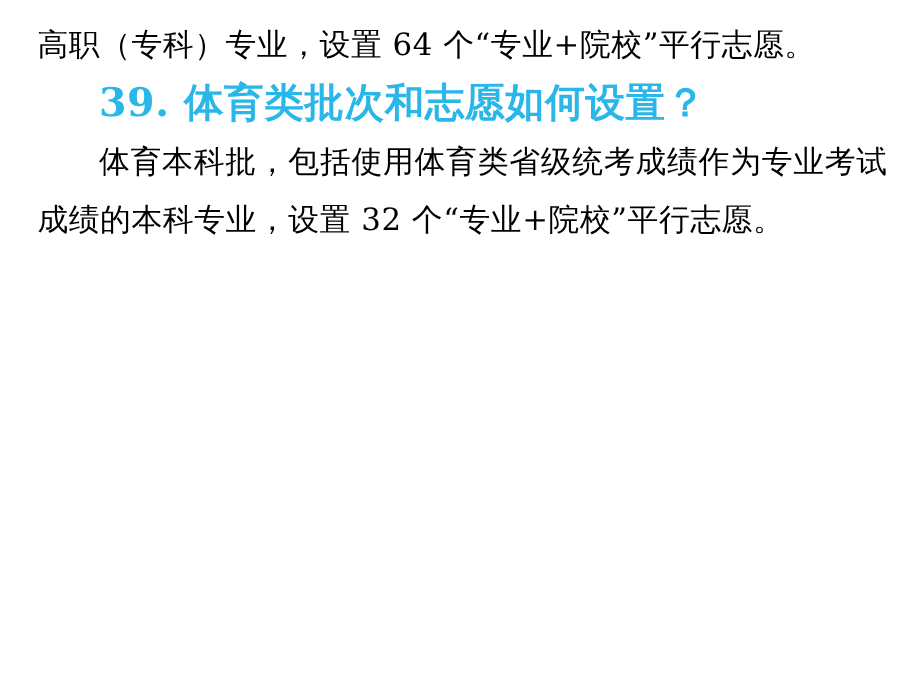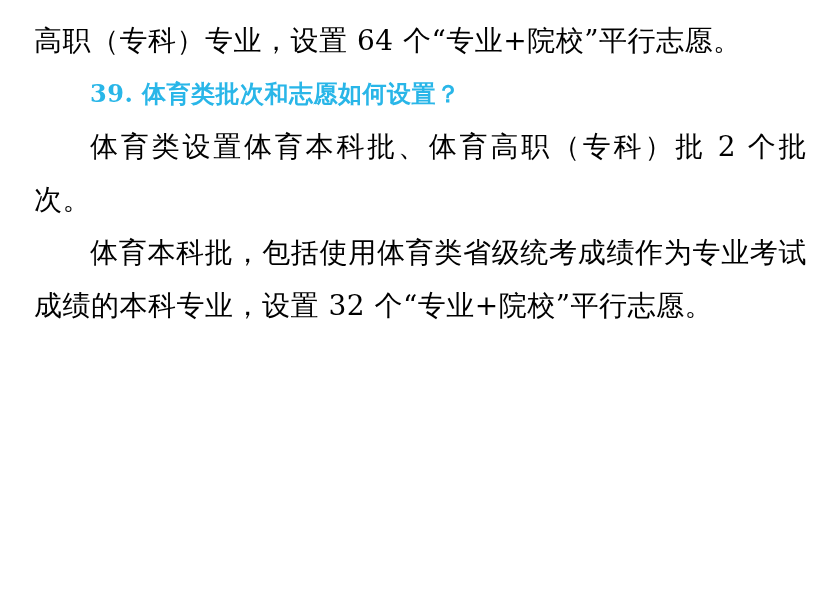--- a/index.html
+++ b/index.html
@@ -27,36 +27,35 @@
     text-align: justify;
     text-justify: inter-ideograph;
     letter-spacing: 0.5px;
     margin: 0;
     color: #000;
   }
   .indent {
     text-indent: 56px;
   }
   .heading {
-    font-size: 24px;
+    font-size: 36px;
     line-height: 53px;
     margin: 0;
     color: #29b6e8;
     font-weight: bold;
     text-indent: 56px;
     letter-spacing: 0.5px;
   }
 </style>
 </head>
 <body>
 
 <div class="page">
 
   <p class="para">高职（专科）专业，设置 64 个“专业+院校”平行志愿。</p>
 
   <p class="heading">39. 体育类批次和志愿如何设置？</p>
 
-  <p class="para indent">体育类设置体育本科批、体育高职（专科）批 2 个批次。</p>
 
   <p class="para indent">体育本科批，包括使用体育类省级统考成绩作为专业考试成绩的本科专业，设置 32 个“专业+院校”平行志愿。</p>
 
 
 </div>
 
 </body></html>

